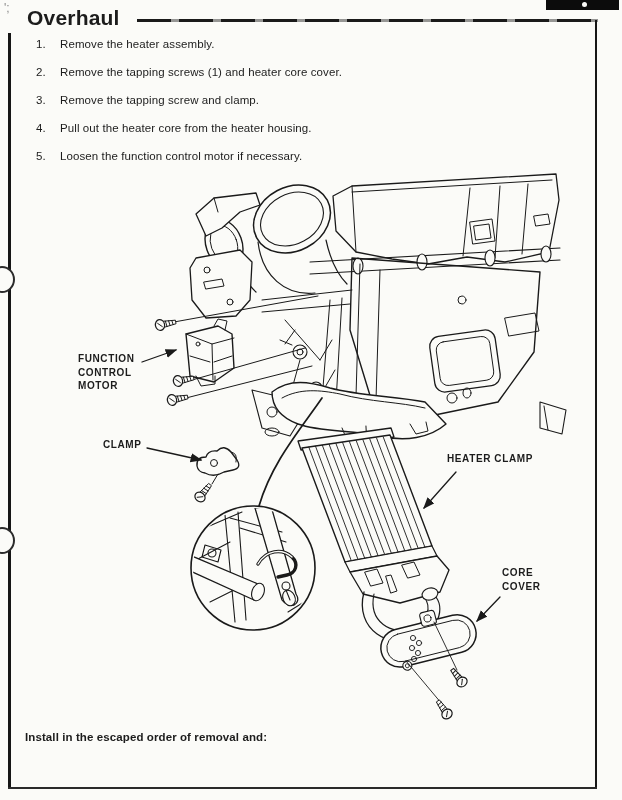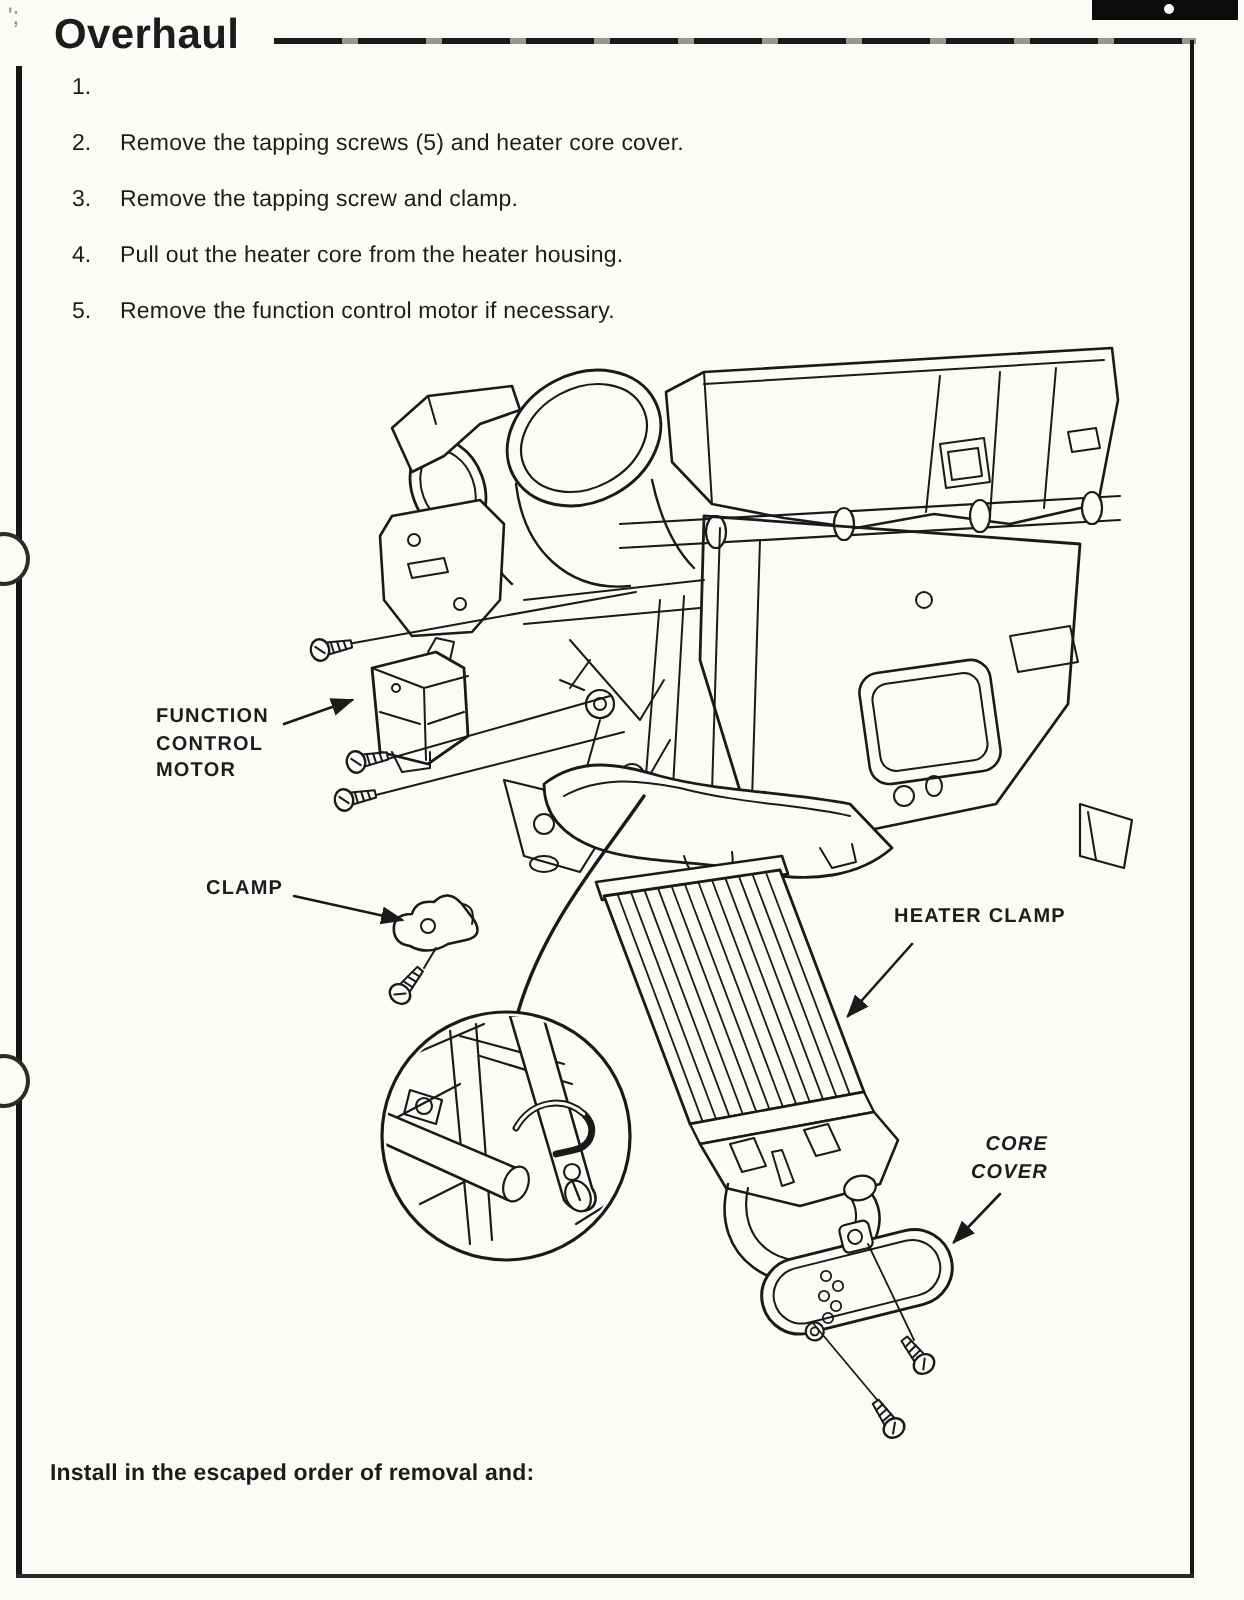--- a/index.html
+++ b/index.html
@@ -23,21 +23,21 @@
     letter-spacing:.2px;}
   .steps{position:absolute;left:36px;top:36px;width:540px;}
   .step{display:flex;margin-bottom:11px;font-size:11.5px;line-height:17px;}
   .step .num{width:24px;flex:none;}
   .step .txt{letter-spacing:.1px;}
   .part-label{position:absolute;font-size:10px;font-weight:bold;letter-spacing:.6px;
     line-height:13.5px;white-space:nowrap;}
   .lbl-fcm{left:78px;top:352px;}
   .lbl-clamp{left:103px;top:438px;}
   .lbl-heater-core{left:447px;top:452px;}
-  .lbl-core-cover{left:474px;top:566px;width:50px;text-align:right;white-space:normal;font-style:italic;}
+  .lbl-core-cover{left:502px;top:566px;width:50px;text-align:left;white-space:normal;}
   .footer{position:absolute;left:25px;top:730px;width:562px;font-size:11.5px;
     line-height:15.5px;letter-spacing:.1px;}
   .footer .bold{font-weight:bold;}
   svg.diagram{position:absolute;left:0;top:0;width:622px;height:800px;}
   svg.diagram *{vector-effect:non-scaling-stroke;}
 </style>
 </head>
 <body>
 
 <div class="page">
@@ -50,36 +50,37 @@
   <div class="rule-title"></div>
   <div class="border-left"></div>
   <div class="border-right"></div>
   <div class="border-bottom"></div>
   <div class="binder-notch notch-1"></div>
   <div class="binder-notch notch-2"></div>
 
   <div class="steps">
     <div class="step">
         <span class="num">1.</span>
+        <span class="txt">Remove the heater assembly.</span>
       </div>
     <div class="step">
         <span class="num">2.</span>
-        <span class="txt">Remove the tapping screws (5) and heater core cover.</span>
+        <span class="txt">Remove the tapping screws (1) and heater core cover.</span>
       </div>
     <div class="step">
         <span class="num">3.</span>
         <span class="txt">Remove the tapping screw and clamp.</span>
       </div>
     <div class="step">
         <span class="num">4.</span>
         <span class="txt">Pull out the heater core from the heater housing.</span>
       </div>
     <div class="step">
         <span class="num">5.</span>
-        <span class="txt">Remove the function control motor if necessary.</span>
+        <span class="txt">Loosen the function control motor if necessary.</span>
       </div>
   </div>
 
   <svg class="diagram" viewBox="0 0 622 800" fill="none" stroke="#1a1a1a" stroke-width="1.3" stroke-linejoin="round" stroke-linecap="round">
     <defs>
       <marker id="arrow" markerWidth="10" markerHeight="9" refX="8" refY="3.5" orient="auto">
         <path d="M0 0 L9 3.5 L0 7 Z" fill="#1a1a1a" stroke="none"></path>
       </marker>
       <clipPath id="inset-clip">
           <circle cx="253" cy="568" r="60"></circle>

